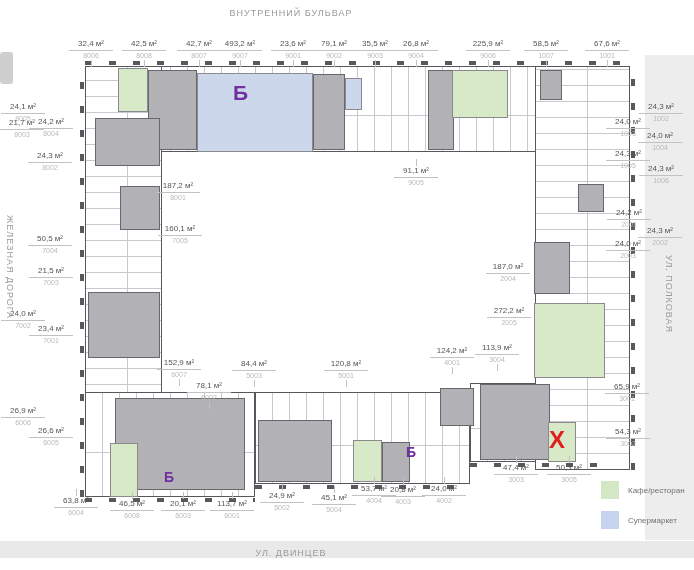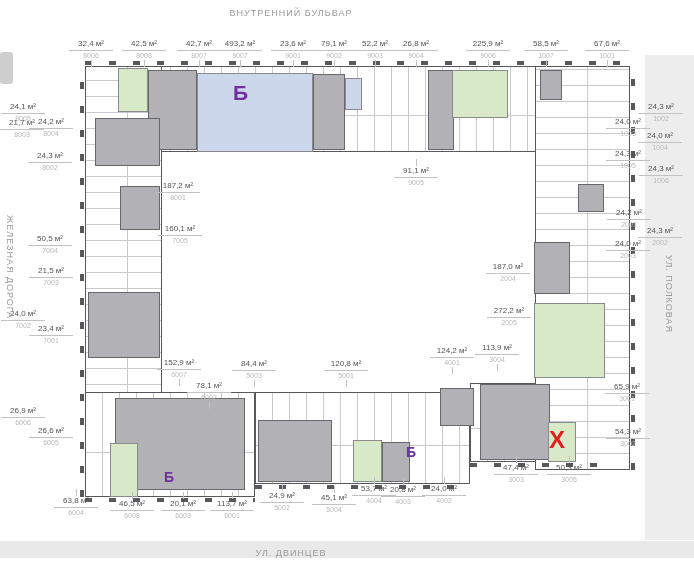--- a/index.html
+++ b/index.html
@@ -111,21 +111,21 @@
         <div class="ua">23,6 м²</div>
         <div class="uc">9001</div>
         <div class="leader"></div>
       </div>
       <div class="unit side-top" style="left: 312px; top: 39px;">
         <div class="ua">79,1 м²</div>
         <div class="uc">9002</div>
         <div class="leader"></div>
       </div>
       <div class="unit side-top" style="left: 353px; top: 39px;">
-        <div class="ua">52,2 м²</div>
+        <div class="ua">35,5 м²</div>
         <div class="uc">9003</div>
         <div class="leader"></div>
       </div>
       <div class="unit side-top" style="left: 394px; top: 39px;">
         <div class="ua">26,8 м²</div>
         <div class="uc">9004</div>
         <div class="leader"></div>
       </div>
       <div class="unit side-top" style="left: 466px; top: 39px;">
         <div class="ua">225,9 м²</div>
@@ -330,14 +330,24 @@
       </div>
     </div>
   <div id="markers-layer">
       <div class="marker" style="left: 233px; top: 82px; font-size: 21px;">Б</div>
       <div class="marker" style="left: 164px; top: 470px; font-size: 14px;">Б</div>
       <div class="marker" style="left: 406px; top: 445px; font-size: 14px;">Б</div>
       <div class="marker x" style="left: 549px; top: 428px; font-size: 24px;">Х</div>
     </div>
 
 
+  <div class="legend">
+    <div class="legend-item">
+      <div class="legend-sw" style="background-color: rgb(212, 231, 196);"></div>
+      <div class="legend-lb">Кафе/ресторан</div>
+    </div>
+    <div class="legend-item">
+      <div class="legend-sw" style="background-color: rgb(198, 212, 240);"></div>
+      <div class="legend-lb">Супермаркет</div>
+    </div>
+  </div>
 
 </div>
 
 </body></html>

